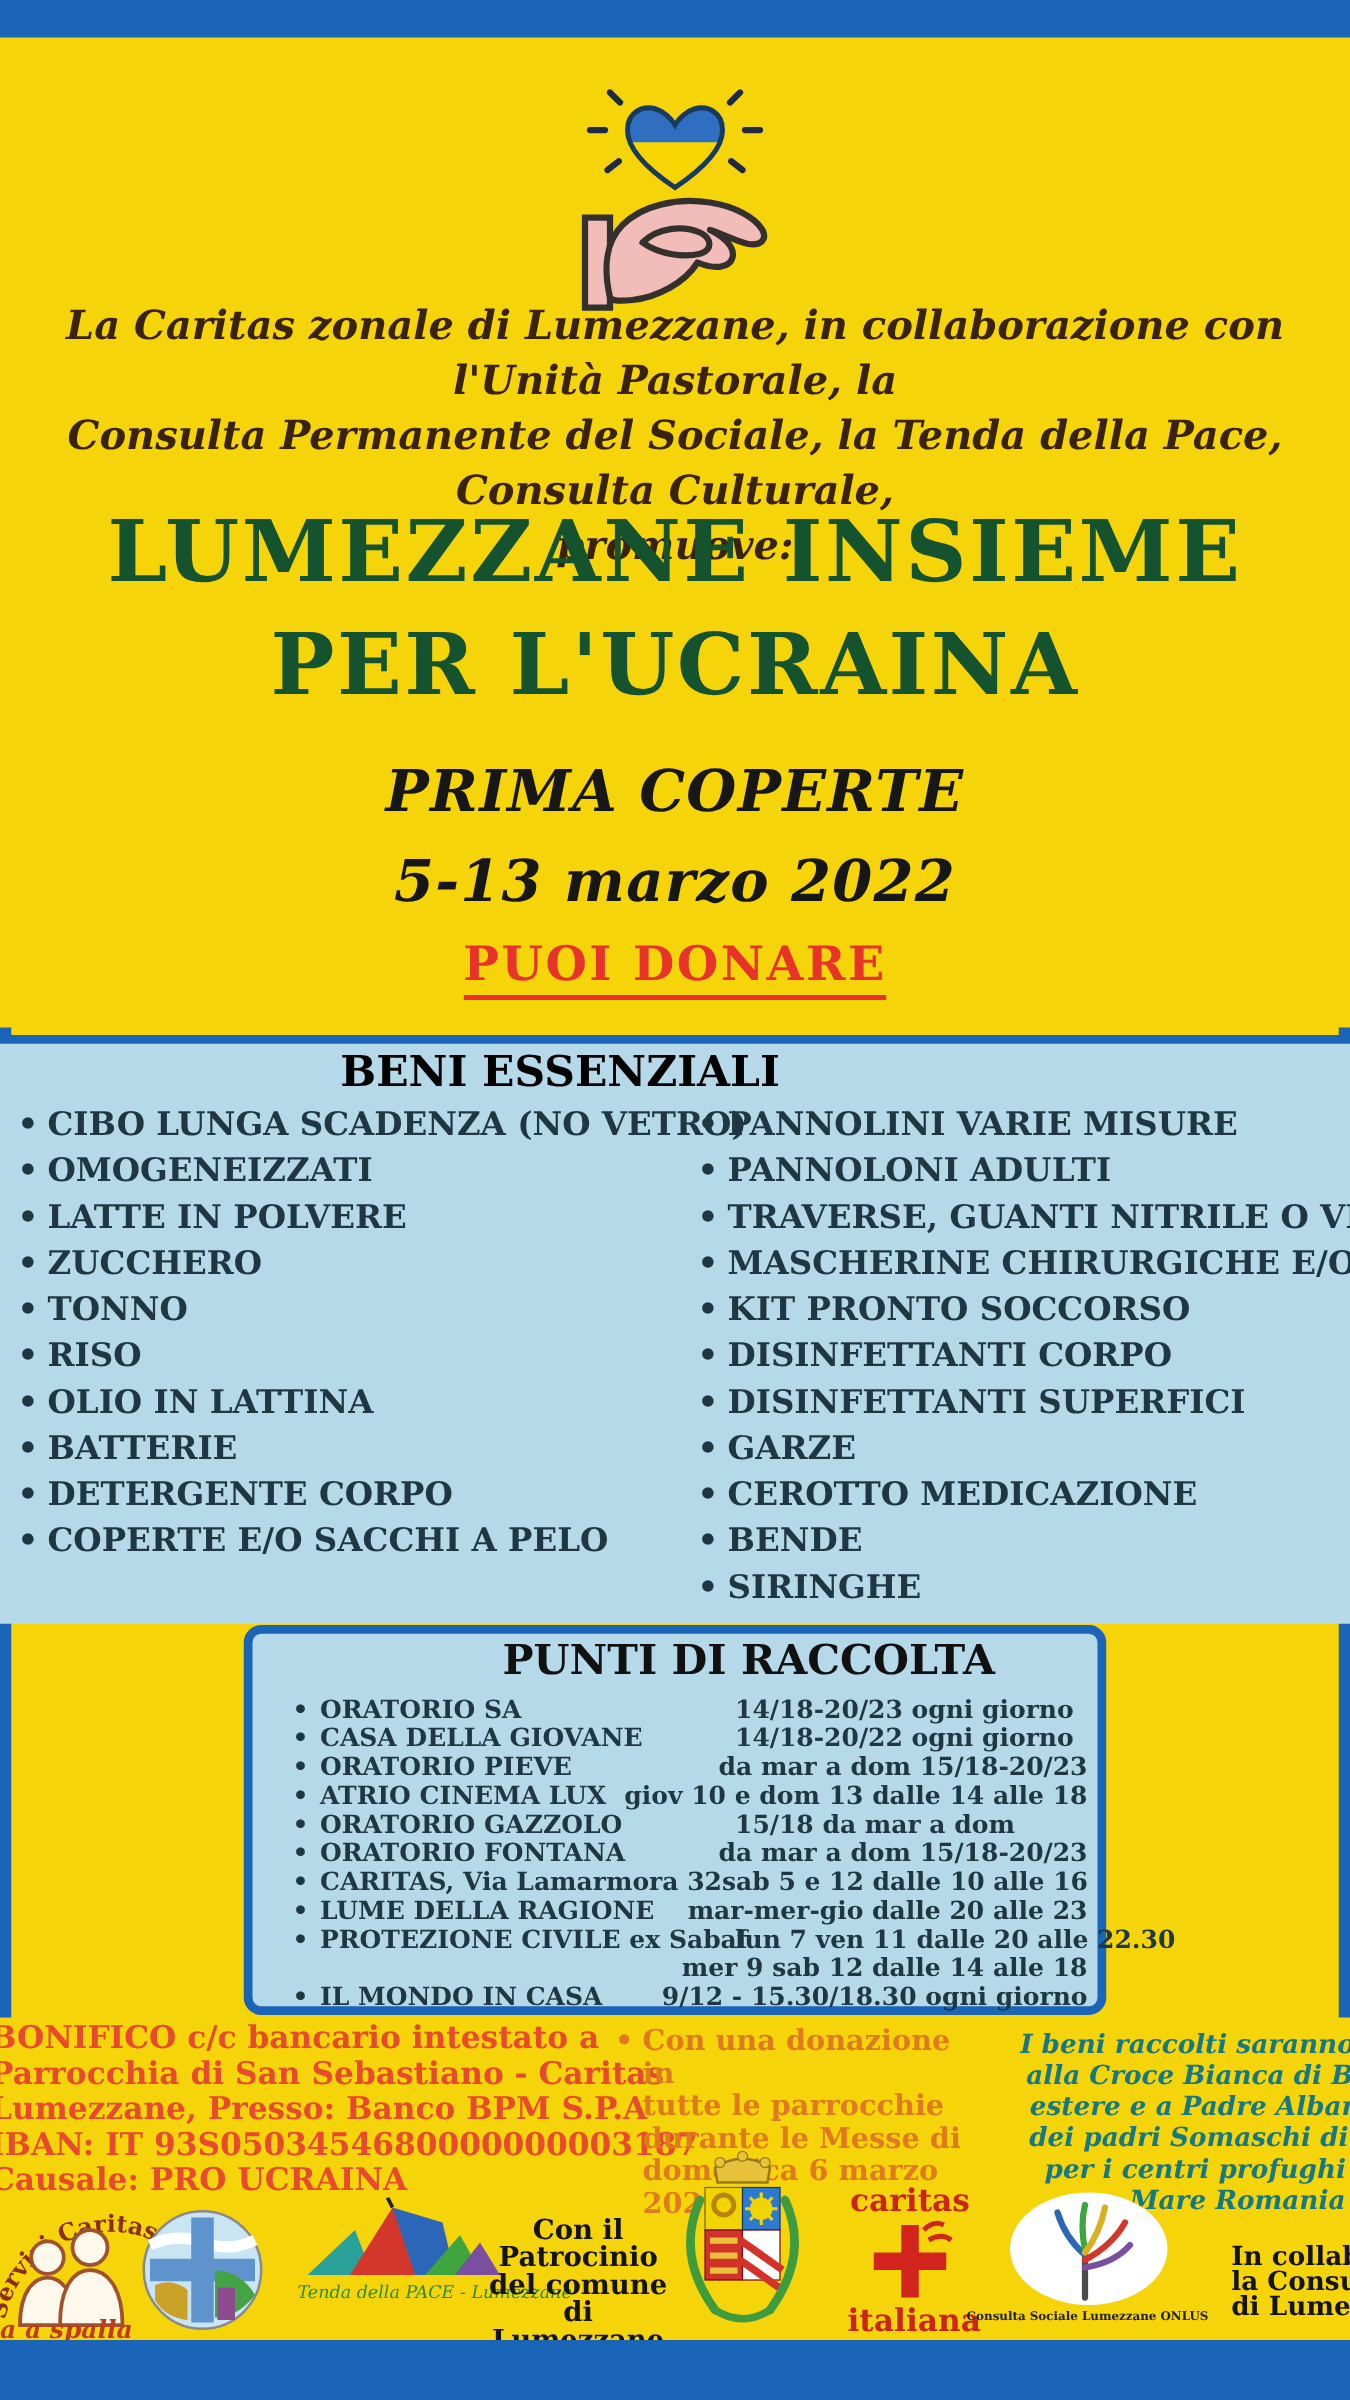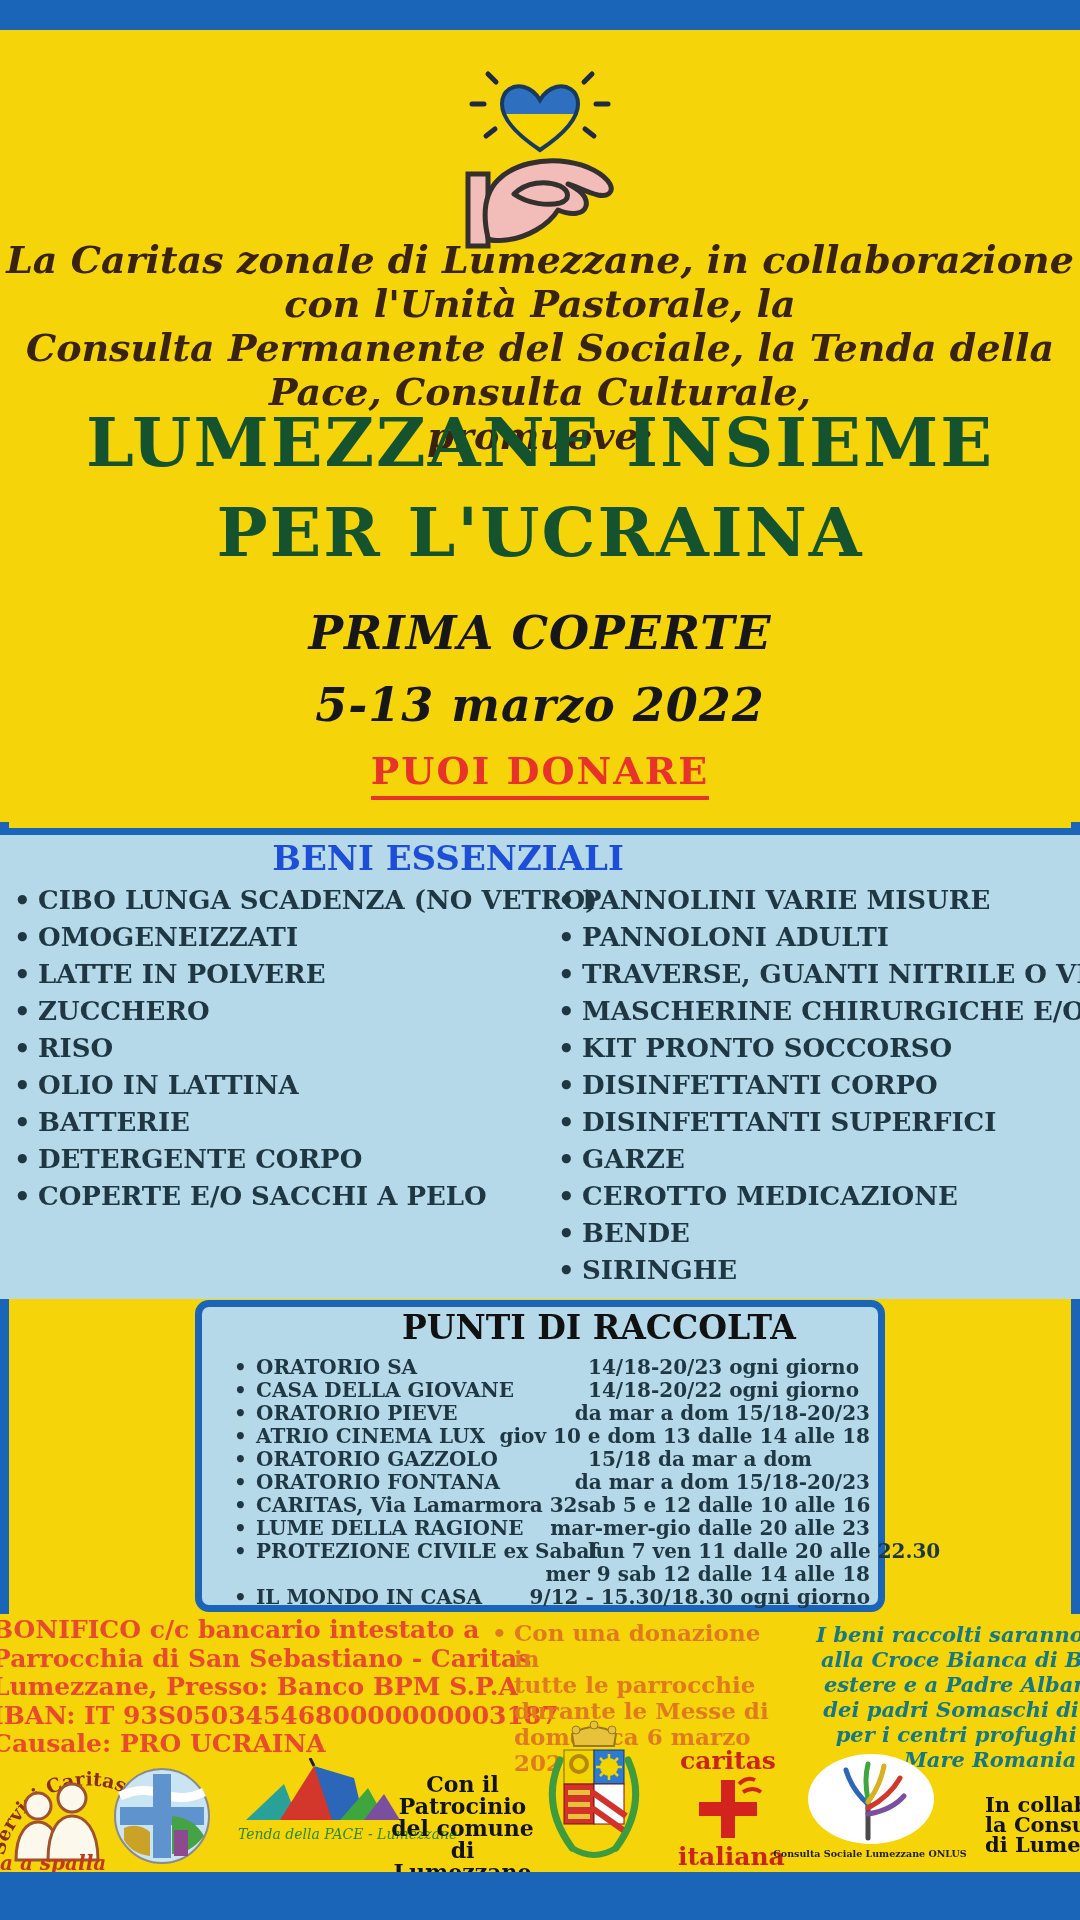--- a/index.html
+++ b/index.html
@@ -6,33 +6,33 @@
   .page{position:relative;width:1080px;height:1920px;margin:0 auto;background:#F5D409;
         overflow:hidden;font-family:"DejaVu Serif","Liberation Serif",serif;}
   .abs{position:absolute;}
   .bar{left:0;width:1080px;background:#1A65B8;}
   .topbar{top:0;height:30px;}
   .botbar{top:1872px;height:48px;}
   .sideframe{top:822px;height:792px;width:9px;background:#1A65B8;}
   .sf-l{left:0;} .sf-r{left:1071px;}
 
   .intro{top:238px;left:0;width:1080px;text-align:center;font-style:italic;font-weight:600;
-         font-size:38px;line-height:44px;color:#39230F;}
+         font-size:32px;line-height:44px;color:#39230F;}
   .title{left:0;width:1080px;text-align:center;color:#14532d;font-weight:bold;
          font-size:68px;letter-spacing:2px;}
   .t1{top:402px;} .t2{top:492px;}
   .subtitle{left:0;width:1080px;text-align:center;color:#171717;font-weight:bold;font-style:italic;
             font-size:46px;letter-spacing:1px;}
   .st1{top:606px;} .st2{top:678px;}
   .donate{top:748px;left:0;width:1080px;text-align:center;}
   .donate span{display:inline-block;color:#E8332A;font-weight:bold;font-size:38px;letter-spacing:2px;
                border-bottom:4px solid #E8332A;padding-bottom:3px;}
 
   .beniband{top:828px;left:0;width:1080px;height:464px;background:#B6D9E9;border-top:7px solid #1A65B8;}
-  .benititle{top:838px;left:0;width:896px;text-align:center;font-size:34px;font-weight:bold;color:#1d4ed8;}
+  .benititle{top:838px;left:0;width:896px;text-align:center;font-size:34px;font-weight:bold;color:#000000;}
   .benicol{top:882px;font-size:26px;font-weight:600;color:#1E3742;line-height:37px;white-space:nowrap;}
   .bl{left:14px;} .br{left:558px;}
   .blt{padding-left:24px;position:relative;}
   .blt::before{content:"•";position:absolute;left:0;top:0;}
 
   .puntibox{top:1300px;left:195px;width:690px;height:312px;background:#B6D9E9;
             border:7px solid #1A65B8;border-radius:14px;box-sizing:border-box;}
   .puntititle{top:1308px;left:195px;width:808px;text-align:center;font-size:33px;font-weight:bold;color:#111;}
   .puntirows{top:1356px;left:230px;width:640px;font-size:20px;font-weight:600;color:#1E3742;}
   .prow{display:flex;height:23px;line-height:23px;white-space:nowrap;}
@@ -112,20 +112,21 @@
   </div>
 
   <div class="abs beniband"></div>
   <div class="abs benititle">BENI ESSENZIALI</div>
 
   <div class="abs benicol bl">
     <div class="blt">CIBO LUNGA SCADENZA (NO VETRO)</div>
     <div class="blt">OMOGENEIZZATI</div>
     <div class="blt">LATTE IN POLVERE</div>
     <div class="blt">ZUCCHERO</div>
+    <div class="blt">TONNO</div>
     <div class="blt">RISO</div>
     <div class="blt">OLIO IN LATTINA</div>
     <div class="blt">BATTERIE</div>
     <div class="blt">DETERGENTE CORPO</div>
     <div class="blt">COPERTE E/O SACCHI A PELO</div>
   </div>
 
   <div class="abs benicol br">
     <div class="blt">PANNOLINI VARIE MISURE</div>
     <div class="blt">PANNOLONI ADULTI</div>

